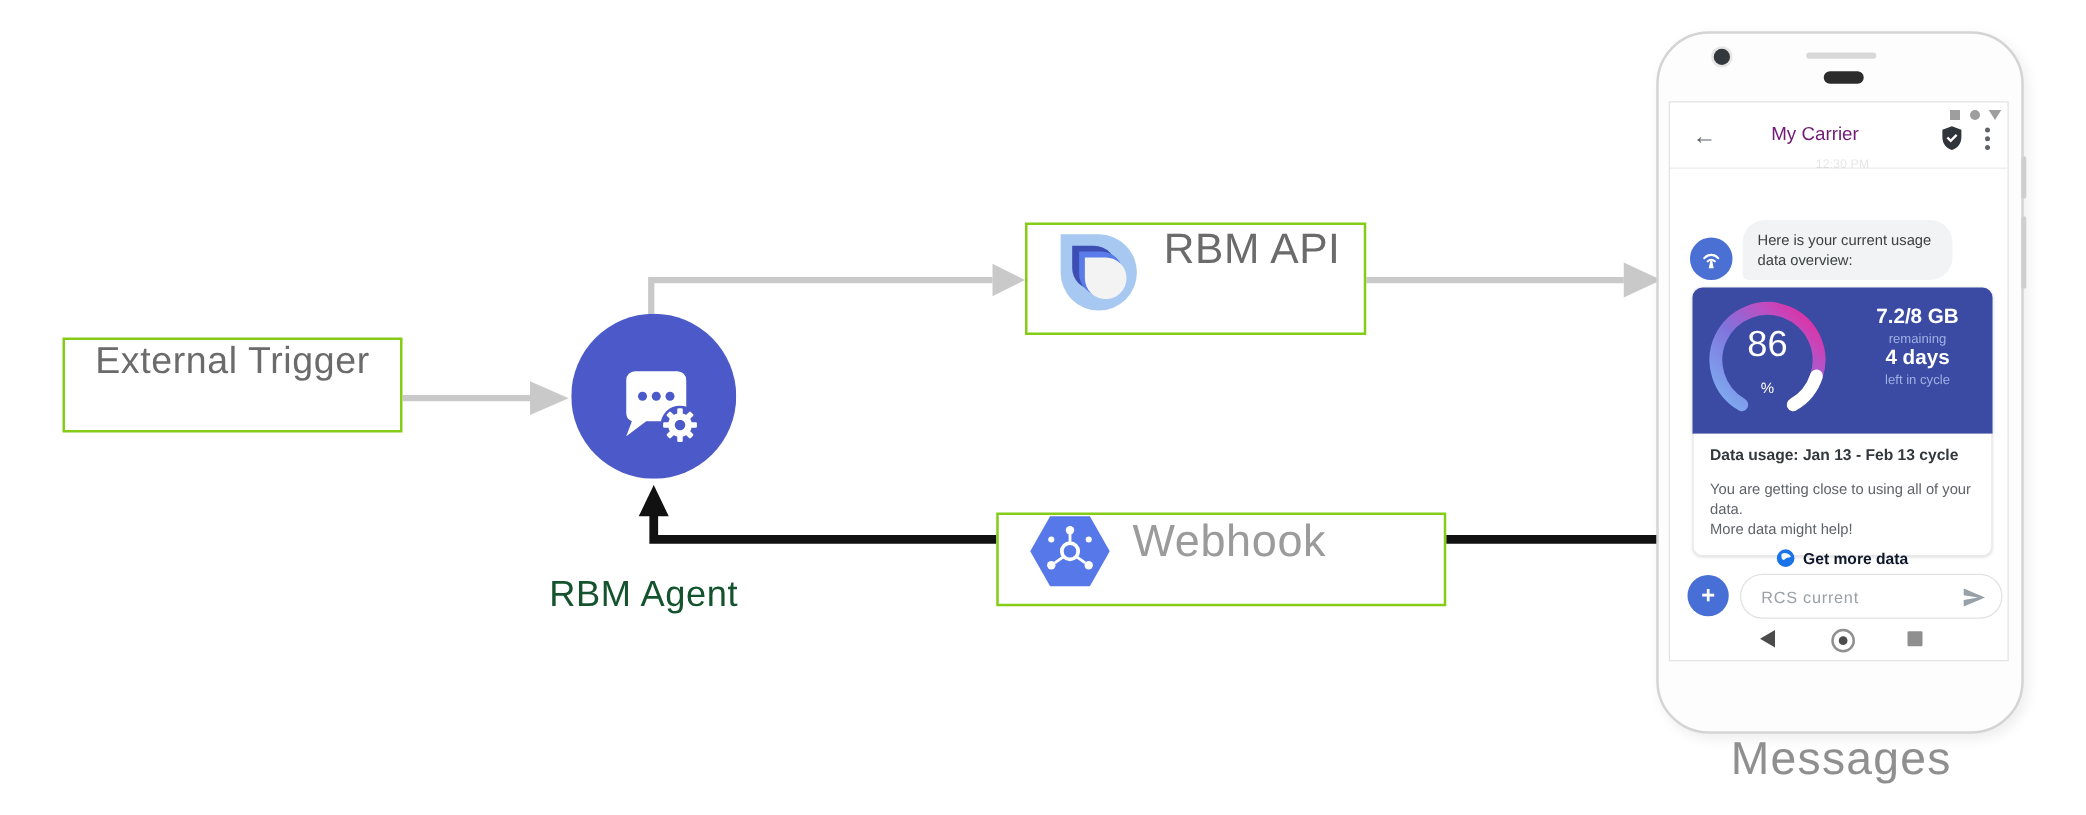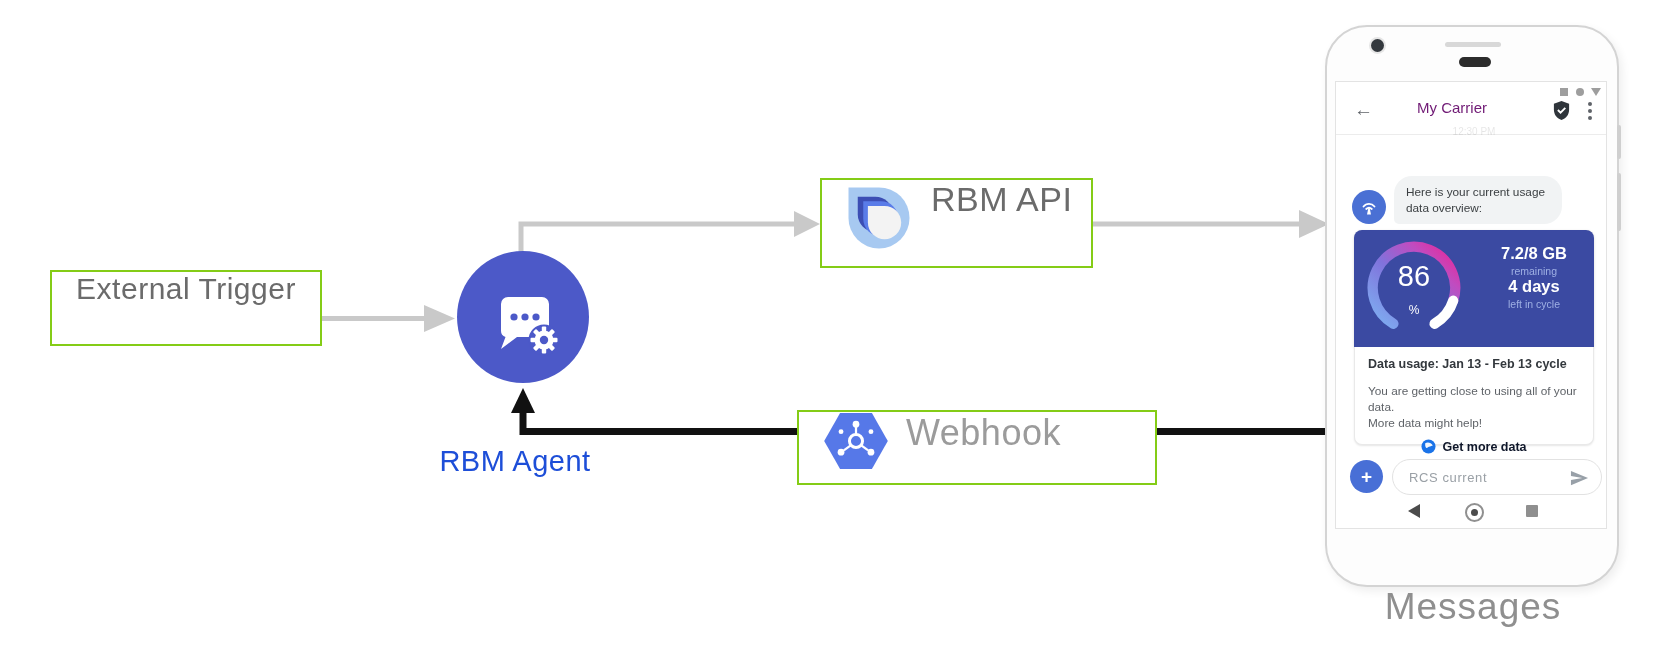--- a/index.html
+++ b/index.html
@@ -15,22 +15,22 @@
   #ext-trigger{left:50px;top:270px;width:272px;height:76px;justify-content:center;}
   #ext-trigger .dbox-label{font-size:30px;}
 
   #rbm-api-box{left:820px;top:178px;width:273px;height:90px;padding-left:20px;gap:15px;}
   #rbm-api-box .dbox-label{font-size:34px;}
 
   #webhook-box{left:797px;top:378px;width:360px;height:75px;padding-left:24px;gap:17px;margin-top:32px;}
   #webhook-box .dbox-label{font-size:36px;color:#9b9b9b;}
 
   #agent-icon{position:absolute;left:457px;top:251px;width:132px;height:132px;}
-  #agent-label{position:absolute;left:405px;top:445px;width:220px;text-align:center;
-               font-size:29px;font-weight:300;color:#1d4ed8;letter-spacing:.5px;}
+  #agent-label{position:absolute;left:405px;top:460px;width:220px;text-align:center;
+               font-size:29px;font-weight:300;color:#14532d;letter-spacing:.5px;}
 
   #messages-caption{position:absolute;left:1343px;top:586px;width:260px;text-align:center;
                     font-size:37px;font-weight:300;color:#8f8f8f;letter-spacing:1px;}
 
   
   #phone{position:absolute;left:1325px;top:25px;width:294px;height:562px;background:#fdfdfd;
          border:2px solid #d4d4d4;border-radius:42px;box-sizing:border-box;
          box-shadow:3px 4px 10px rgba(0,0,0,.07);}
   #phone-camera{position:absolute;left:44px;top:12px;width:13px;height:13px;border-radius:50%;
                 background:#33383d;box-shadow:0 0 0 2px #e6e6e6;}

